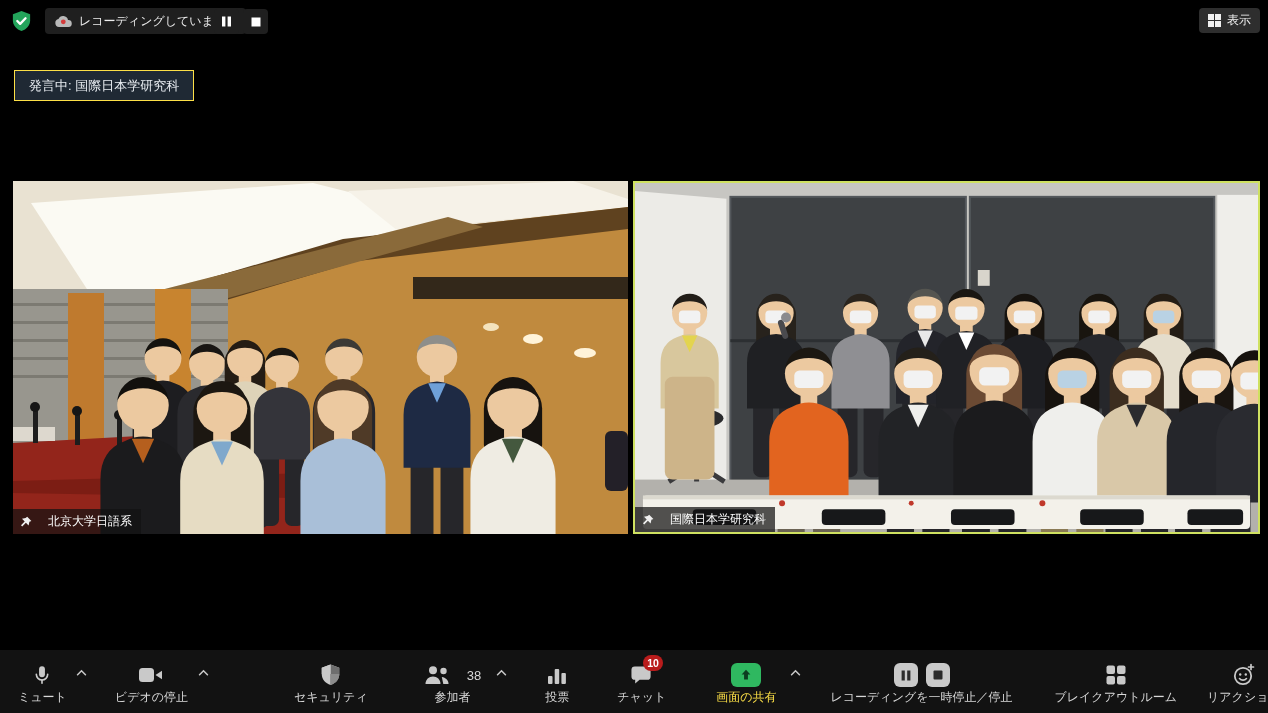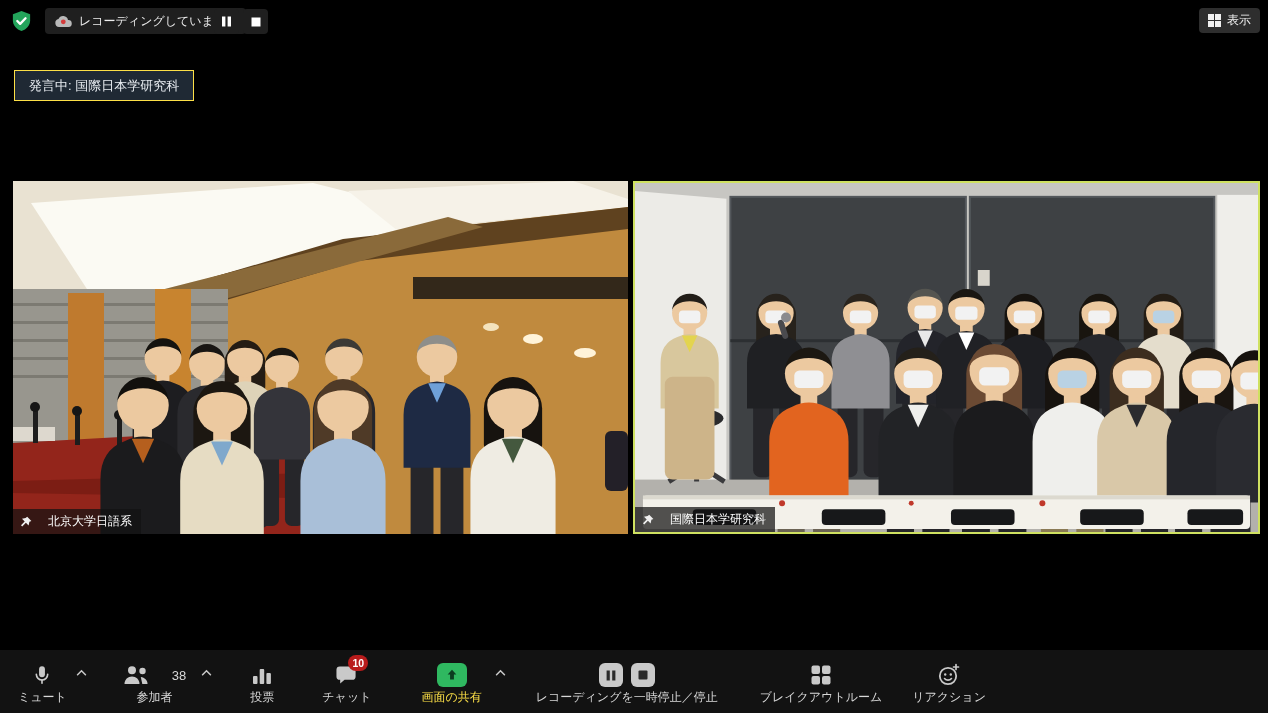--- a/index.html
+++ b/index.html
@@ -31,21 +31,21 @@
               font-size:12px; padding:4px 9px 4px 7px; display:flex; align-items:center; gap:16px; z-index:3; }
 
   
   .toolbar { position:absolute; left:0; bottom:0; width:1268px; height:63px; background:#121212;
              display:flex; align-items:flex-end; }
   .tb-item { position:relative; height:54px; display:flex; flex-direction:column; align-items:center;
              justify-content:space-between; padding:3px 0 7px; cursor:pointer; color:#d8d8d8; }
   .tb-item .lbl { font-size:12px; white-space:nowrap; color:#d8d8d8; }
   .tb-item .ico { height:26px; display:flex; align-items:center; justify-content:center; gap:8px; }
   .chev { position:absolute; top:10px; cursor:pointer; }
-  .cnt { font-size:13px; color:#d8d8d8; margin-left:14px; }
+  .cnt { font-size:13px; color:#d8d8d8; margin-left:8px; }
   .badge { position:absolute; top:-7px; left:13px; min-width:19px; height:16px; background:#b91c1c; color:#fff;
            border-radius:9px; font-size:10.5px; font-weight:bold; display:flex; align-items:center;
            justify-content:center; padding:0 4px; }
   .share-sq { width:30px; height:24px; background:#2fb860; border-radius:6px; display:flex;
               align-items:center; justify-content:center; }
   .green .lbl { color:#fde047; }
   .rec-sq { width:24px; height:24px; background:#c9c9c9; border-radius:6px; display:flex;
             align-items:center; justify-content:center; }
   .spacer { flex:1; }
 </style>
@@ -238,21 +238,45 @@
           <path d="M5.8 11.3a6.2 6.2 0 0 0 12.4 0" fill="none" stroke="#c9c9c9" stroke-width="1.8" stroke-linecap="round"></path>
           <line x1="12" y1="17.6" x2="12" y2="21" stroke="#c9c9c9" stroke-width="1.8" stroke-linecap="round"></line>
         </svg>
       </div>
       <span class="lbl">ミュート</span>
       <svg class="chev" style="right:-20px" width="11" height="7" viewBox="0 0 12 8">
         <path d="M1.5 6.5 L6 2 L10.5 6.5" fill="none" stroke="#c9c9c9" stroke-width="1.8" stroke-linecap="round"></path>
       </svg>
     </div>
 
-
+    <div class="tb-item" style="margin-left:48px;">
+      <div class="ico">
+        <svg width="26" height="20" viewBox="0 0 26 20">
+          <rect x="1" y="3" width="15" height="14" rx="3.5" fill="#c9c9c9"></rect>
+          <path d="M17.5 10 L24 5.8 V14.2 Z" fill="#c9c9c9"></path>
+        </svg>
+      </div>
+      <span class="lbl">ビデオの停止</span>
+      <svg class="chev" style="right:-21px" width="11" height="7" viewBox="0 0 12 8">
+        <path d="M1.5 6.5 L6 2 L10.5 6.5" fill="none" stroke="#c9c9c9" stroke-width="1.8" stroke-linecap="round"></path>
+      </svg>
+    </div>
+
+    <div class="tb-item" style="margin-left:106px;">
+      <div class="ico">
+        <svg width="21" height="24" viewBox="0 0 24 26">
+          <path d="M12 1l10 3.8v7c0 6.2-4.3 10.7-10 12.6C6.3 22.5 2 18 2 11.8v-7z" fill="#c9c9c9"></path>
+          <path d="M12 1l10 3.8v7c0 6.2-4.3 10.7-10 12.6z" fill="#6e6e6e"></path>
+          <path d="M2 11.8h20" stroke="#121212" stroke-width="0"></path>
+          <path d="M12 1 L2 4.8 v7 h10 z" fill="#c9c9c9"></path>
+          <path d="M12 11.8 H22 v0 c0 6.2-4.3 10.7-10 12.6 z" fill="#8c8c8c"></path>
+        </svg>
+      </div>
+      <span class="lbl">セキュリティ</span>
+    </div>
 
     <div class="tb-item" style="margin-left:56px;">
       <div class="ico">
         <svg width="27" height="22" viewBox="0 0 27 22">
           <circle cx="9" cy="6.2" r="4" fill="#c9c9c9"></circle>
           <path d="M1.5 20c0-4.4 3.4-7.4 7.5-7.4s7.5 3 7.5 7.4z" fill="#c9c9c9"></path>
           <circle cx="19.5" cy="7" r="3.2" fill="#c9c9c9"></circle>
           <path d="M17.8 13.1c3.8.4 6.7 3.3 6.7 6.9h-5.2" fill="#c9c9c9"></path>
         </svg>
         <span class="cnt">38</span>

